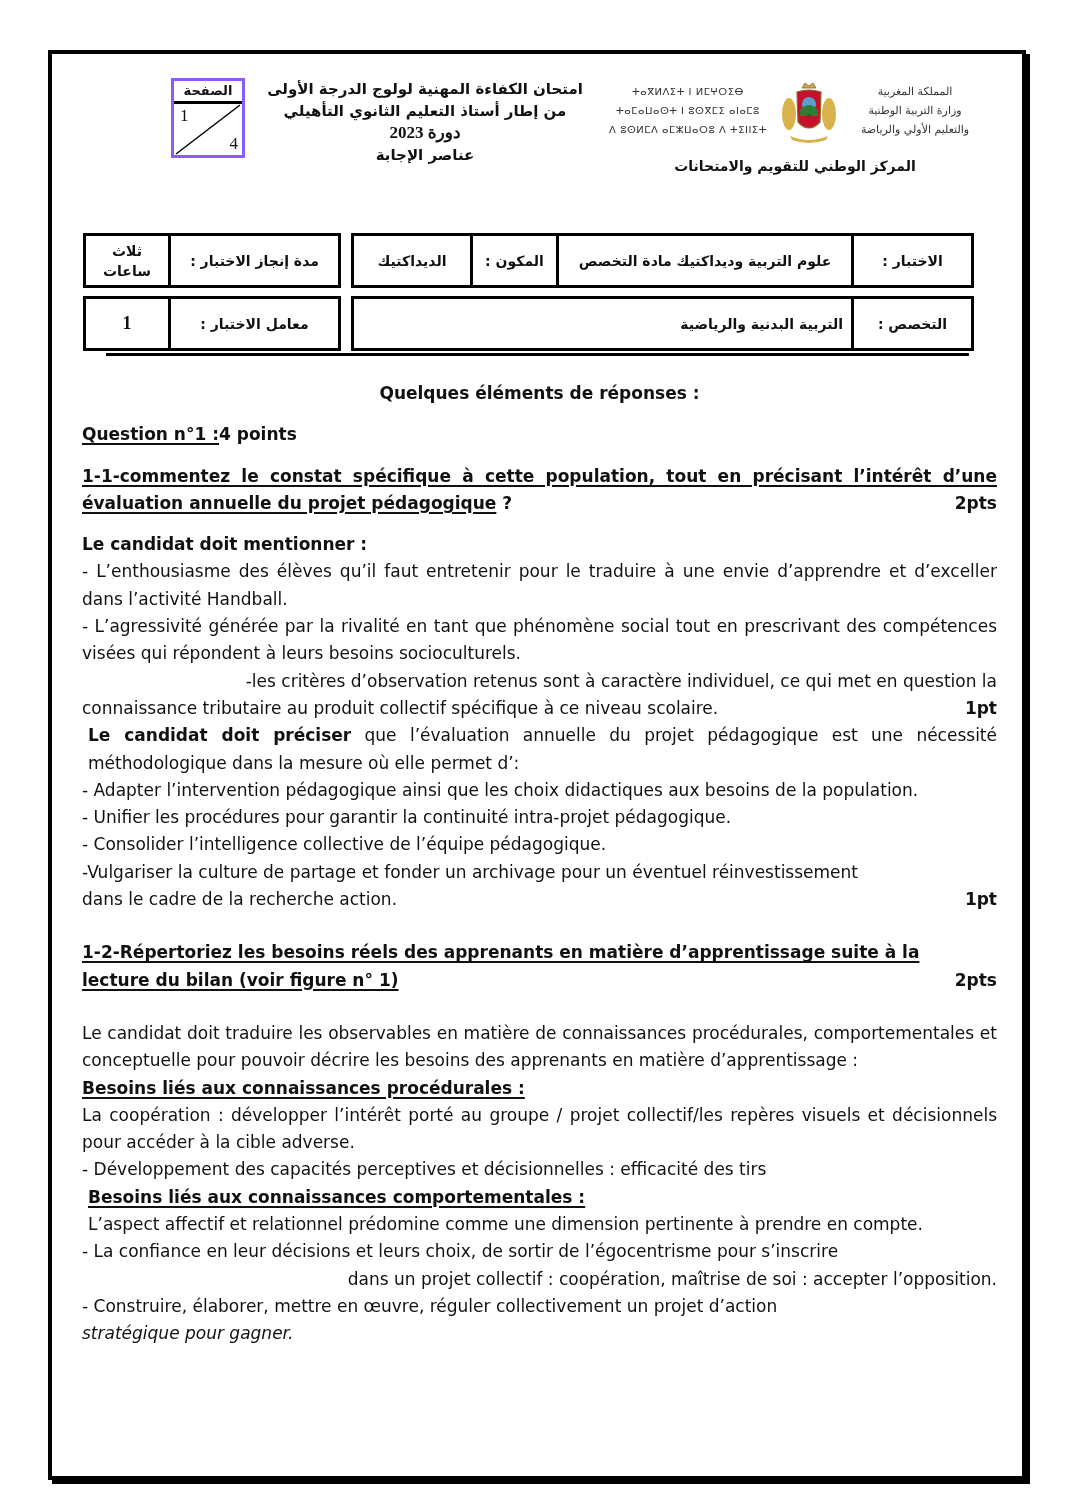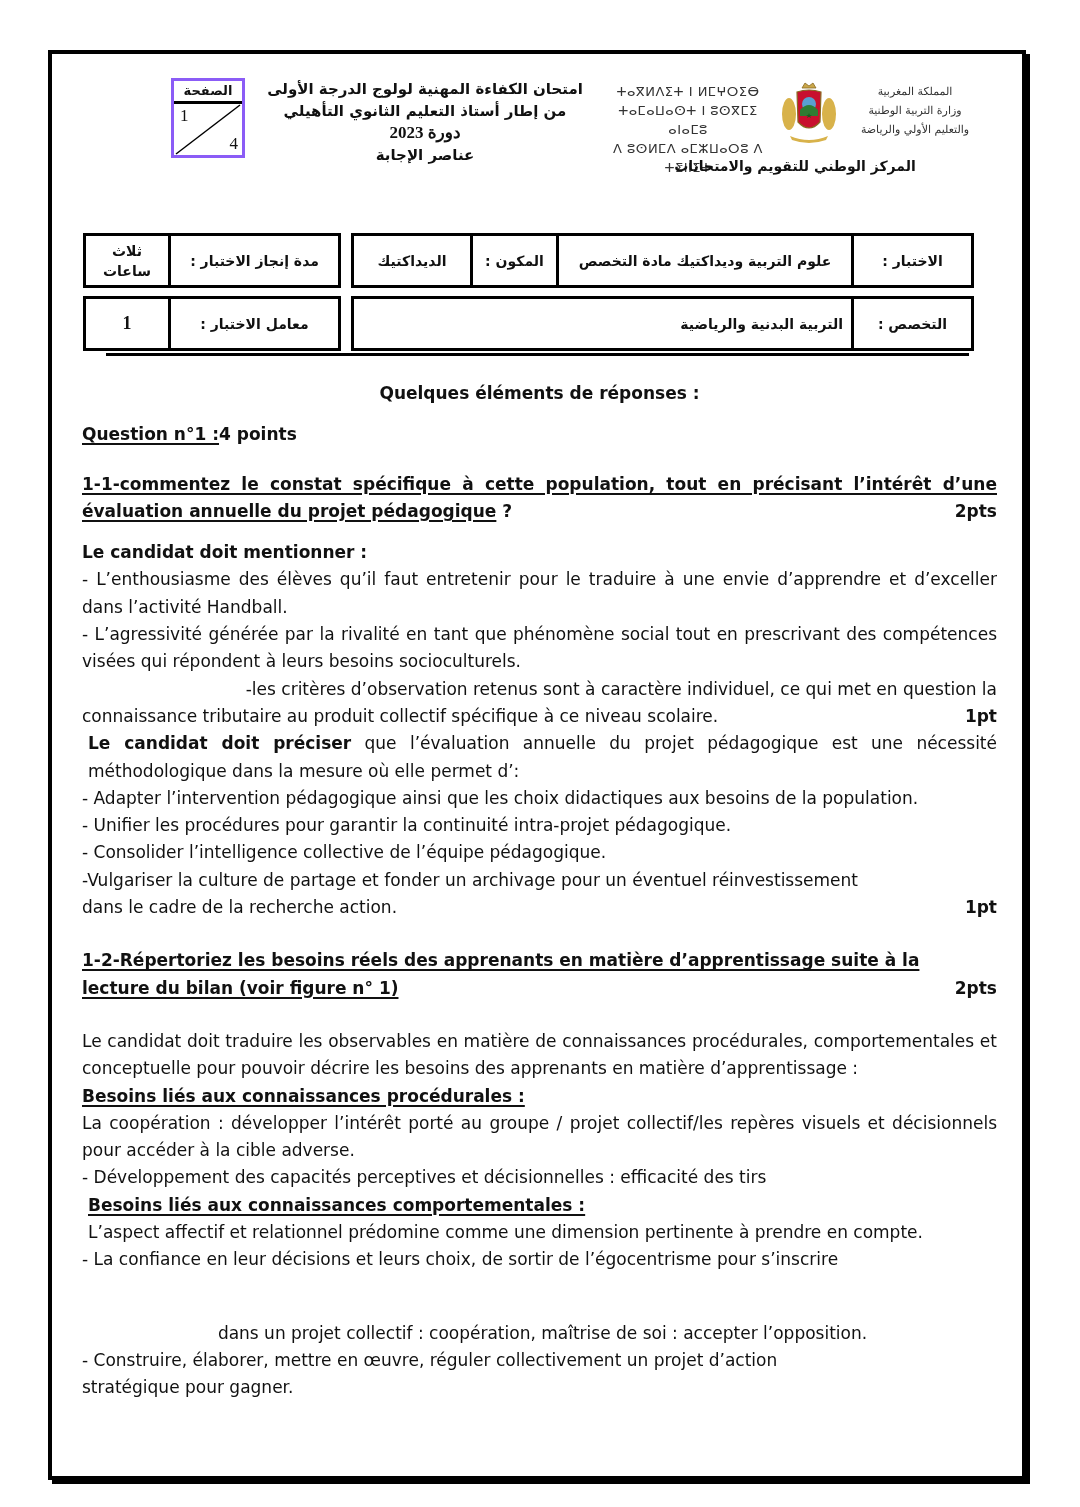--- a/index.html
+++ b/index.html
@@ -10,39 +10,39 @@
   .page-box { position:absolute; left:171px; top:78px; width:74px; height:80px; border:3px solid #8b5cf6; box-sizing:border-box; }
   .page-box .lbl { height:20px; border-bottom:3px solid #000; text-align:center; font-family:"DejaVu Sans", sans-serif; font-size:13px; font-weight:bold; line-height:20px; }
   .page-box .nums { position:relative; height:51px; }
   .page-box .n1 { position:absolute; left:6px; top:2px; font-family:"Liberation Serif", serif; font-size:17px; }
   .page-box .n2 { position:absolute; right:4px; bottom:1px; font-family:"Liberation Serif", serif; font-size:17px; }
   .page-box svg { position:absolute; left:0; top:0; }
 
   .exam-title { position:absolute; left:255px; top:78px; width:340px; text-align:center; direction:rtl; font-family:"DejaVu Sans", sans-serif; font-weight:bold; font-size:15px; line-height:22px; }
   .exam-title .yr { font-family:"Liberation Serif", serif; font-size:17px; }
 
-  .tifinagh { position:absolute; left:598px; top:82px; width:180px; text-align:center; font-size:13px; line-height:19px; color:#333; letter-spacing:0.5px; }
+  .tifinagh { position:absolute; left:598px; top:82px; width:180px; text-align:center; font-size:10px; line-height:19px; color:#333; letter-spacing:0.5px; }
   .emblem { position:absolute; left:780px; top:80px; width:58px; height:68px; }
   .ministry { position:absolute; left:840px; top:82px; width:150px; text-align:center; direction:rtl; font-family:"DejaVu Serif", serif; font-size:11px; line-height:19px; color:#333; }
   .center-name { position:absolute; left:660px; top:158px; width:270px; text-align:center; direction:rtl; font-weight:bold; font-size:14px; }
 
   
   .tbl { position:absolute; border:3px solid #000; box-sizing:border-box; display:flex; direction:rtl; }
   .tbl .cell { border-left:3px solid #000; box-sizing:border-box; display:flex; align-items:center; justify-content:center; font-weight:bold; font-size:14px; font-family:"DejaVu Sans", sans-serif; text-align:center; }
   .tbl .cell:last-child { border-left:none; }
   .tbl .cell.start { justify-content:flex-start; padding-right:8px; }
   .tbl .cell.num { font-family:"Liberation Serif", serif; font-size:18px; }
 
   .hrule { position:absolute; left:106px; top:353px; width:863px; height:3px; background:#000; }
 
   
   .content { position:absolute; left:82px; top:380px; width:915px; font-family:"DejaVu Sans", sans-serif; font-size:17px; line-height:27.3px; color:#111; }
   .content p { margin:0; text-align:justify; }
   .content .center { text-align:center; font-weight:bold; margin-bottom:14px; }
-  .content .q { font-weight:bold; margin-bottom:22px; }
+  .content .q { font-weight:bold; margin-bottom:14px; }
   .u { text-decoration:underline; text-decoration-thickness:2px; text-underline-offset:3px; }
   .b { font-weight:bold; }
   .pts { float:right; font-weight:bold; }
   .gap { height:14px; }
   .gap2 { height:26px; }
 </style>
 </head>
 <body>
 
 <div class="frame"></div>
@@ -144,16 +144,16 @@
   <p class="b"><span class="u">lecture du bilan (voir figure n° 1)</span><span class="pts">2pts</span></p>
 
   <div class="gap2"></div>
   <p>Le candidat doit traduire les observables en matière de connaissances procédurales, comportementales et conceptuelle pour pouvoir décrire les besoins des apprenants en matière d’apprentissage :</p>
   <p class="b"><span class="u">Besoins liés aux connaissances procédurales :</span></p>
   <p>La coopération : développer l’intérêt porté au groupe / projet collectif/les repères visuels et décisionnels pour accéder à la cible adverse.</p>
   <p>- Développement des capacités perceptives et décisionnelles : efficacité des tirs</p>
   <p class="b" style="padding-left:6px;"><span class="u">Besoins liés aux connaissances comportementales :</span></p>
   <p style="text-indent:6px;">L’aspect affectif et relationnel prédomine comme une dimension pertinente à prendre en compte.</p>
   <p style="text-align:left;">- La confiance en leur décisions et leurs choix, de sortir de l’égocentrisme pour s’inscrire</p>
-  <p style="text-align:center; padding-left:6px;margin-top:46px;">dans un projet collectif : coopération, maîtrise de soi : accepter l’opposition.</p>
+  <p style="text-align:right; padding-left:6px;">dans un projet collectif : coopération, maîtrise de soi : accepter l’opposition.</p>
   <p style="text-align:left;">- Construire, élaborer, mettre en œuvre, réguler collectivement un projet d’action</p>
-  <p style="text-align:left;">stratégique pour gagner.</p>
+  <p style="text-align:left;font-style:italic;">stratégique pour gagner.</p>
 </div>
 
 </body></html>

